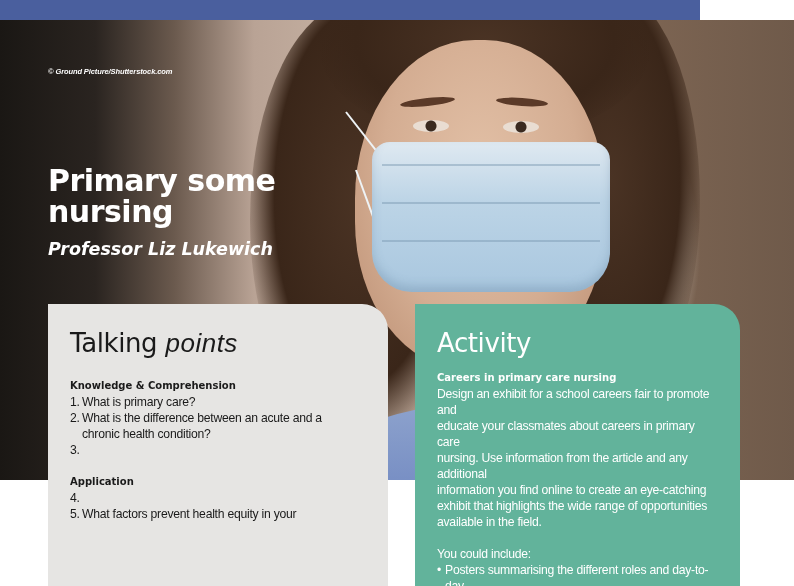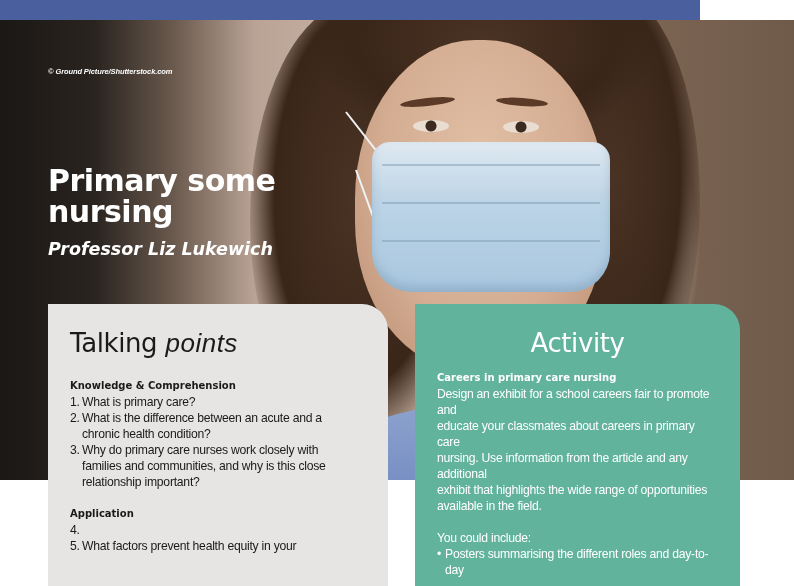--- a/index.html
+++ b/index.html
@@ -34,21 +34,21 @@
   .subtitle { position: absolute; left: 48px; top: 215px; width: 320px; color: #fff; font-style: italic; font-weight: 600;
     font-family: "DejaVu Sans", sans-serif; font-size: 17.5px; line-height: 28px; }
 
   .card { position: absolute; top: 304px; height: 290px; border-radius: 0 26px 0 0; padding: 24px 22px 0 22px; }
   .card-talking { left: 48px; width: 340px; background: #e6e5e3; color: #1a1a1a; }
   .card-activity { left: 415px; width: 325px; background: #62b39b; color: #fff; padding-left: 22px; }
 
   .card-heading { font-size: 26px; line-height: 30px; margin-bottom: 20px; font-family: "DejaVu Sans", sans-serif; }
   .card-heading .bold { font-weight: 400; letter-spacing: -0.4px; }
   .card-heading .light { font-weight: 300; font-style: italic; font-family: Liberation Sans, sans-serif; letter-spacing: 0.5px; }
-  .card-activity .card-heading { margin-bottom: 12px; font-weight: 900; text-align: center; }
+  .card-activity .card-heading { margin-bottom: 12px; font-weight: 900; }
 
   .section-title { font-family: "DejaVu Sans", sans-serif; font-weight: 900; font-size: 10px; line-height: 16px; }
   .body-text { font-family: "Liberation Sans", sans-serif; font-size: 12.2px; line-height: 16px; letter-spacing: -0.25px; }
   .numlist { list-style: none; }
   .numlist li { display: flex; }
   .numlist .num { width: 12px; flex: none; }
   .spacer { height: 16px; }
   .bullets { list-style: none; }
   .bullets li { display: flex; }
   .bullets .dot { width: 8px; flex: none; }
@@ -100,25 +100,20 @@
     </li>
     <li>
       <span class="num">2.</span>
       <span>
         <div>What is the difference between an acute and a</div>
         <div>chronic health condition?</div>
       </span>
     </li>
     <li>
       <span class="num">3.</span>
-      <span>
-        <div>Why do primary care nurses work closely with</div>
-        <div>families and communities, and why is this close</div>
-        <div>relationship important?</div>
-      </span>
     </li>
   </ul>
   <div class="spacer"></div>
 
   <div class="section-title">Application</div>
   <ul class="numlist body-text">
     <li>
       <span class="num">4.</span>
     </li>
     <li>
@@ -132,20 +127,21 @@
 
 <div class="card card-activity">
   <div class="card-heading">
     <span class="bold">Activity</span>
   </div>
   <div class="section-title">Careers in primary care nursing</div>
   <div class="body-text">
     <div>Design an exhibit for a school careers fair to promote and</div>
     <div>educate your classmates about careers in primary care</div>
     <div>nursing. Use information from the article and any additional</div>
+    <div>information you find online to create an eye-catching</div>
     <div>exhibit that highlights the wide range of opportunities</div>
     <div>available in the field.</div>
   </div>
   <div class="spacer"></div>
   <div class="body-text">You could include:</div>
   <ul class="bullets body-text">
     <li>
       <span class="dot">•</span>
       <span>
         <div>Posters summarising the different roles and day-to-day</div>

